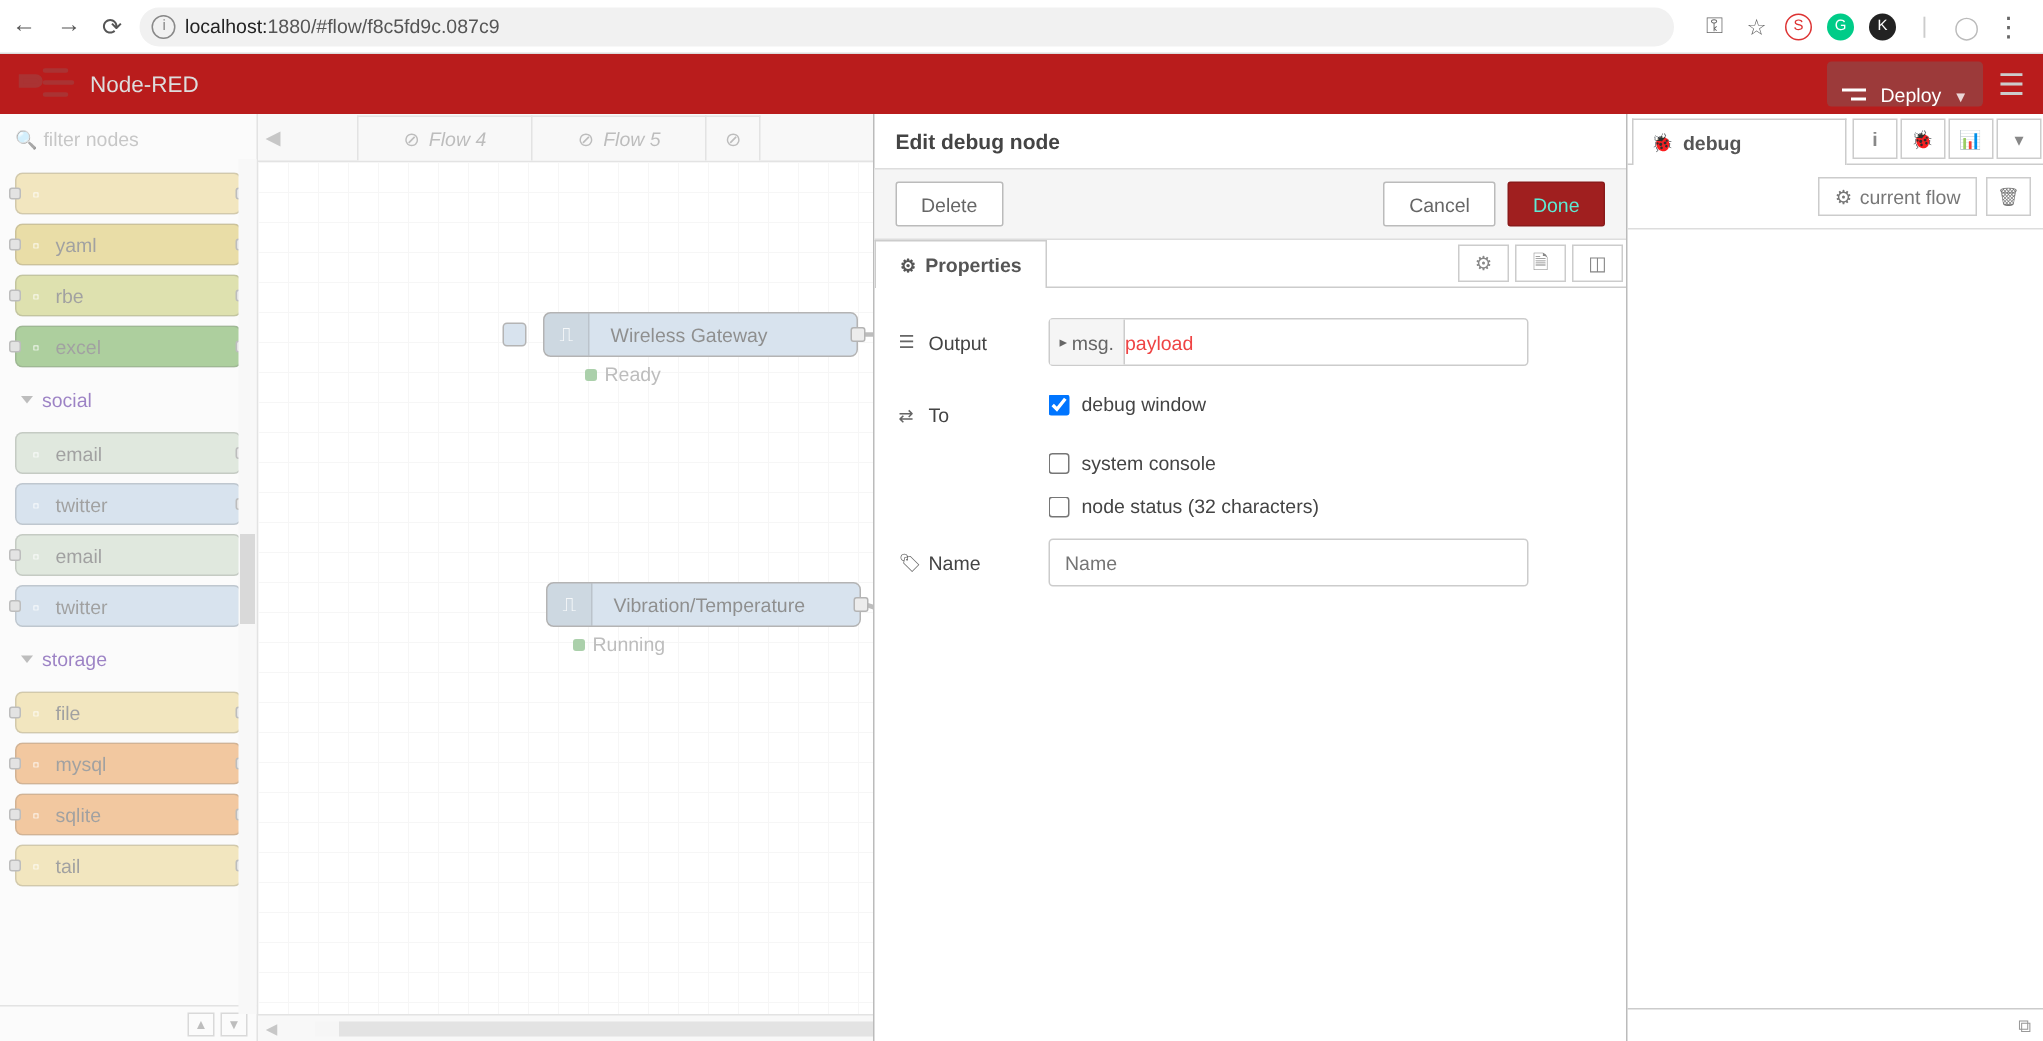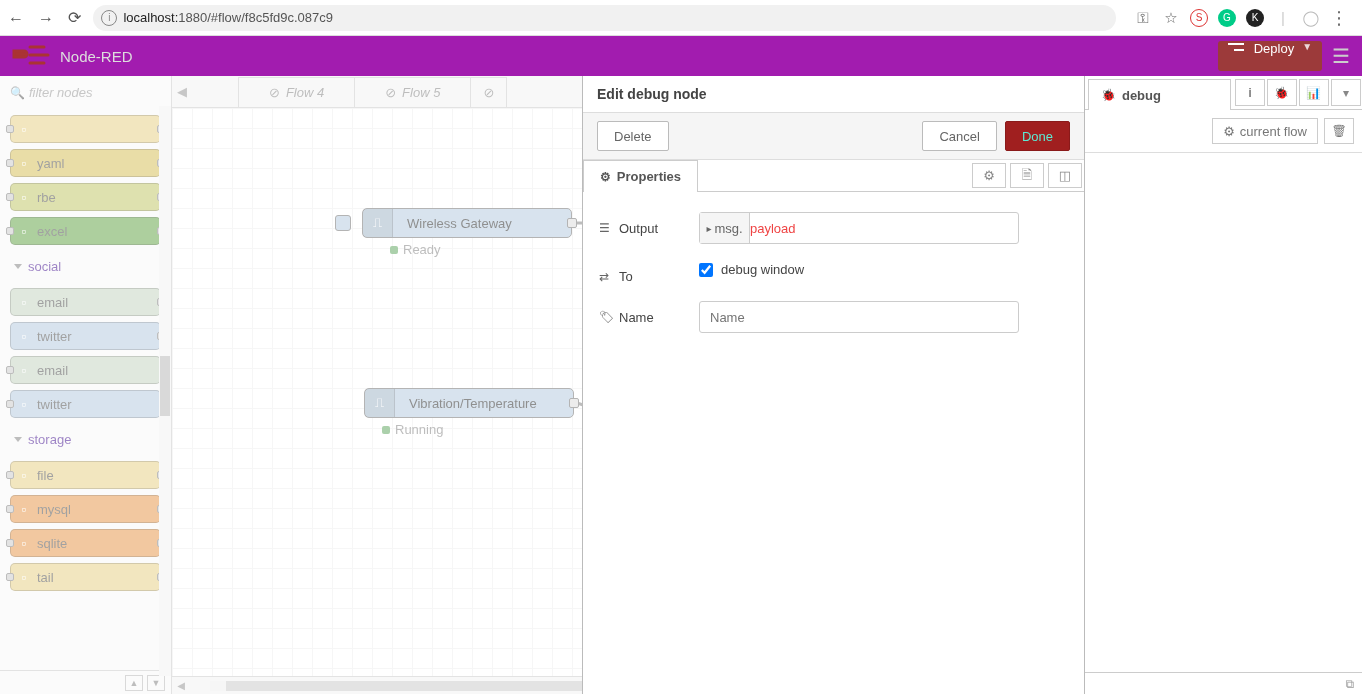--- a/index.html
+++ b/index.html
@@ -10,26 +10,26 @@
 .url-bar{flex:1;display:flex;align-items:center;gap:6px;padding:0 8px;height:26px;border-radius:13px;background:#f1f1f1}
 .url-bar .info-icon{width:16px;height:16px;border:1px solid #888;border-radius:50%;display:flex;align-items:center;justify-content:center;font-size:10px;color:#888}
 .url-text{color:#555;font-size:13px}
 .url-text .host{color:#222}
 .ext-icons{display:flex;align-items:center;gap:10px;padding:0 6px}
 .ext-icons span{width:18px;height:18px;display:flex;align-items:center;justify-content:center;color:#666;font-size:15px}
 .ext-icons .red{color:#d33;border:1px solid #d33;border-radius:50%;font-size:10px}
 .ext-icons .green{background:#0c8;color:#fff;border-radius:50%;font-size:10px}
 .ext-icons .dark{background:#222;color:#fff;border-radius:50%;font-size:10px}
 .ext-icons .dots{font-size:18px}
-.nr-header{height:40px;background:#a21caf;display:flex;align-items:center;padding:0 12px;color:#eee}
+.nr-header{height:40px;background:#b91c1c;display:flex;align-items:center;padding:0 12px;color:#eee}
 .nr-logo{width:40px;height:22px;position:relative}
 .nr-logo svg{width:40px;height:22px}
 .nr-title{margin-left:8px;color:#ddd;font-size:15px}
 .nr-header .spacer{flex:1}
-.deploy-btn{background:#9c3a3a;color:#fff;height:30px;display:flex;align-items:flex-start;padding:0 10px;gap:8px;border-radius:3px;cursor:pointer}
+.deploy-btn{background:#9c3a3a;color:#fff;height:30px;display:flex;align-items:flex-end;padding:0 10px;gap:8px;border-radius:3px;cursor:pointer}
 .deploy-btn .deploy-icon{width:18px;height:14px;position:relative}
 .deploy-btn .deploy-icon::before{content:"";position:absolute;width:16px;height:2px;background:#fff;top:2px;left:0}
 .deploy-btn .deploy-icon::after{content:"";position:absolute;width:10px;height:2px;background:#fff;top:8px;left:6px}
 .deploy-btn .chev{font-size:10px;opacity:.8}
 .menu-btn{margin-left:10px;color:#ccc;font-size:20px;cursor:pointer}
 .main{flex:1;display:flex;position:relative;overflow:hidden}
 .overlay{position:absolute;inset:0;background:rgba(255,255,255,.45);z-index:5;pointer-events:none}
 .palette{width:172px;background:#f7f7f7;border-right:1px solid #ccc;display:flex;flex-direction:column;position:relative}
 .palette-search{padding:6px}
 .palette-search .inp{display:flex;align-items:center;gap:4px;color:#999;padding:3px 4px}
@@ -144,21 +144,21 @@
     <span class="chev">▼</span>
   </div>
   <div class="menu-btn">☰</div>
 </div>
 
 <div class="main">
   <div class="palette">
     <div class="palette-search">
       <div class="inp">
         <span style="font-size:12px">🔍</span>
-        <span style="font-style:italic">filter nodes</span>
+        <span style="">filter nodes</span>
       </div>
     </div>
     <div class="palette-list" id="plist">
         <div class="palette-node pn-lightorange">
           <div class="port l"></div>
           <div class="icon-box">▫</div>
           <div class="lbl"></div>
           <div class="port r"></div>
         </div>
         <div class="palette-node pn-yellow">
@@ -320,20 +320,28 @@
       <div class="form-row" style="margin-bottom:10px">
         <div class="lbl">
             <span class="ic">⇄</span>
             <span>To</span>
           </div>
         <label class="chk-row" style="margin-left:0">
             <input type="checkbox" checked="" style="">
             <span>debug window</span>
           </label>
       </div>
+      <label class="chk-row">
+          <input type="checkbox" style="">
+          <span>system console</span>
+        </label>
+      <label class="chk-row">
+          <input type="checkbox" style="">
+          <span>node status (32 characters)</span>
+        </label>
       <div class="form-row" style="margin-top:10px">
         <div class="lbl">
             <span class="ic">🏷</span>
             <span>Name</span>
           </div>
         <input class="name-input" placeholder="Name" style="">
       </div>
     </div>
   </div>
 

